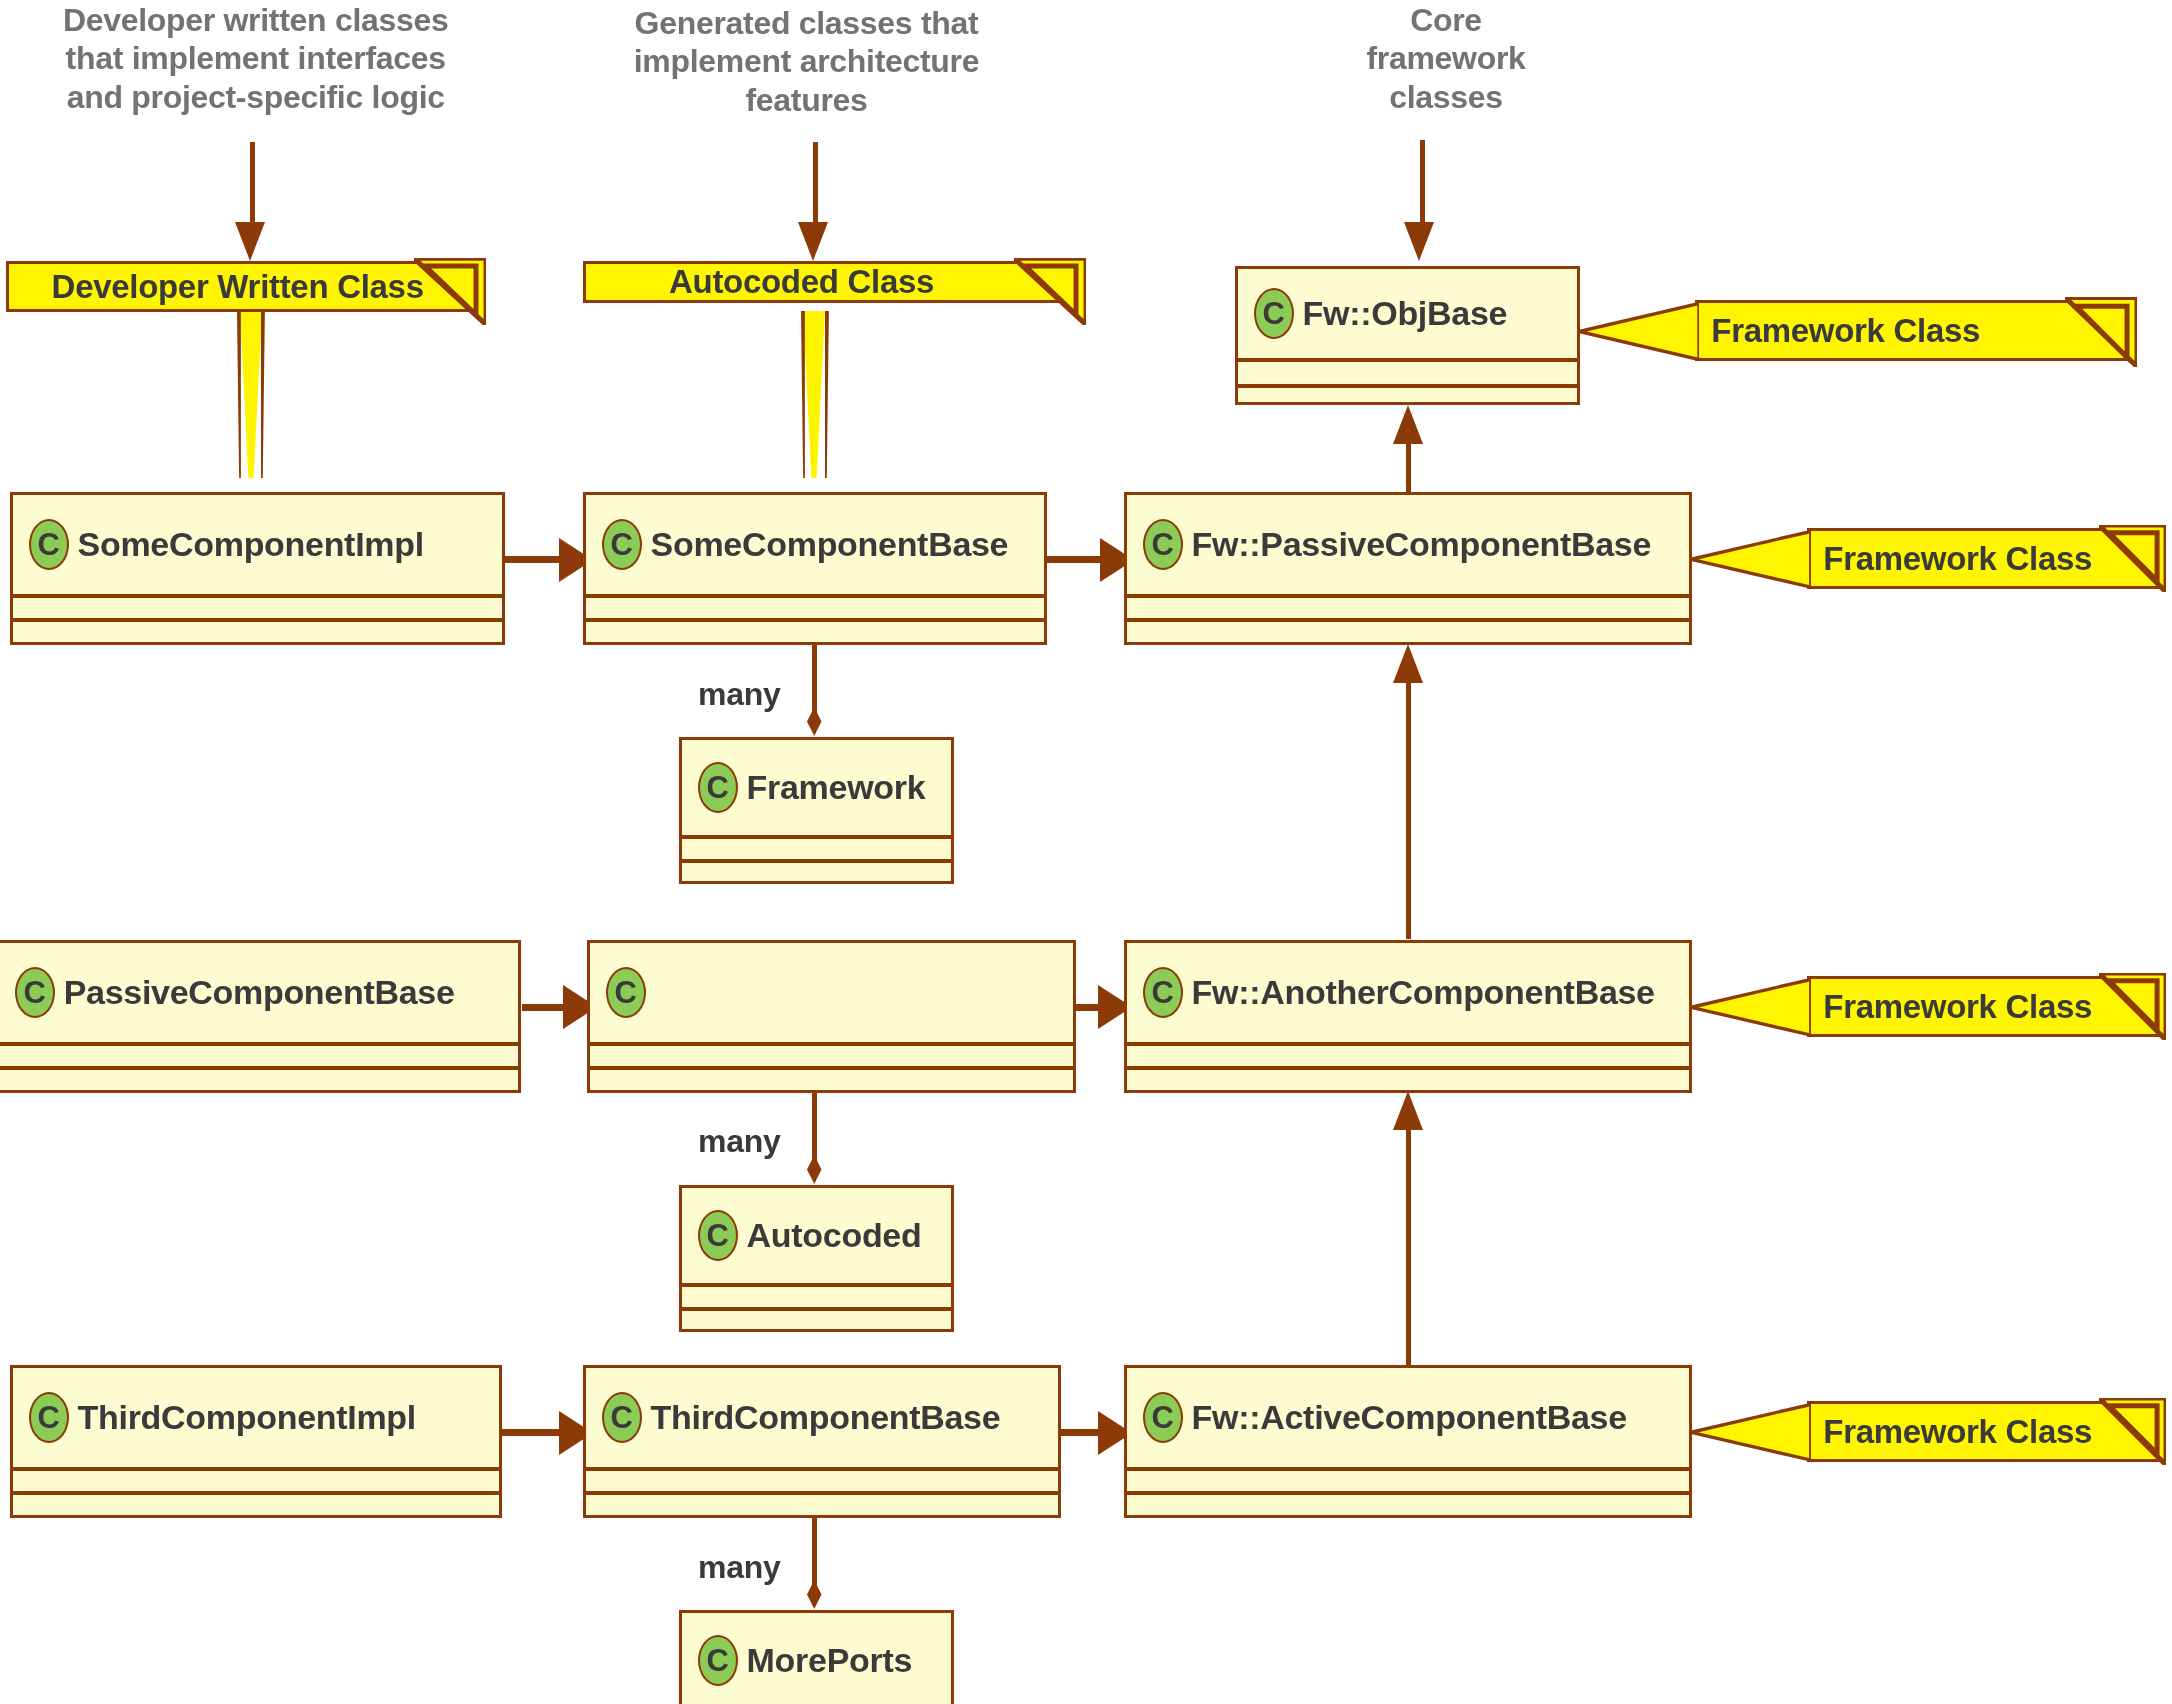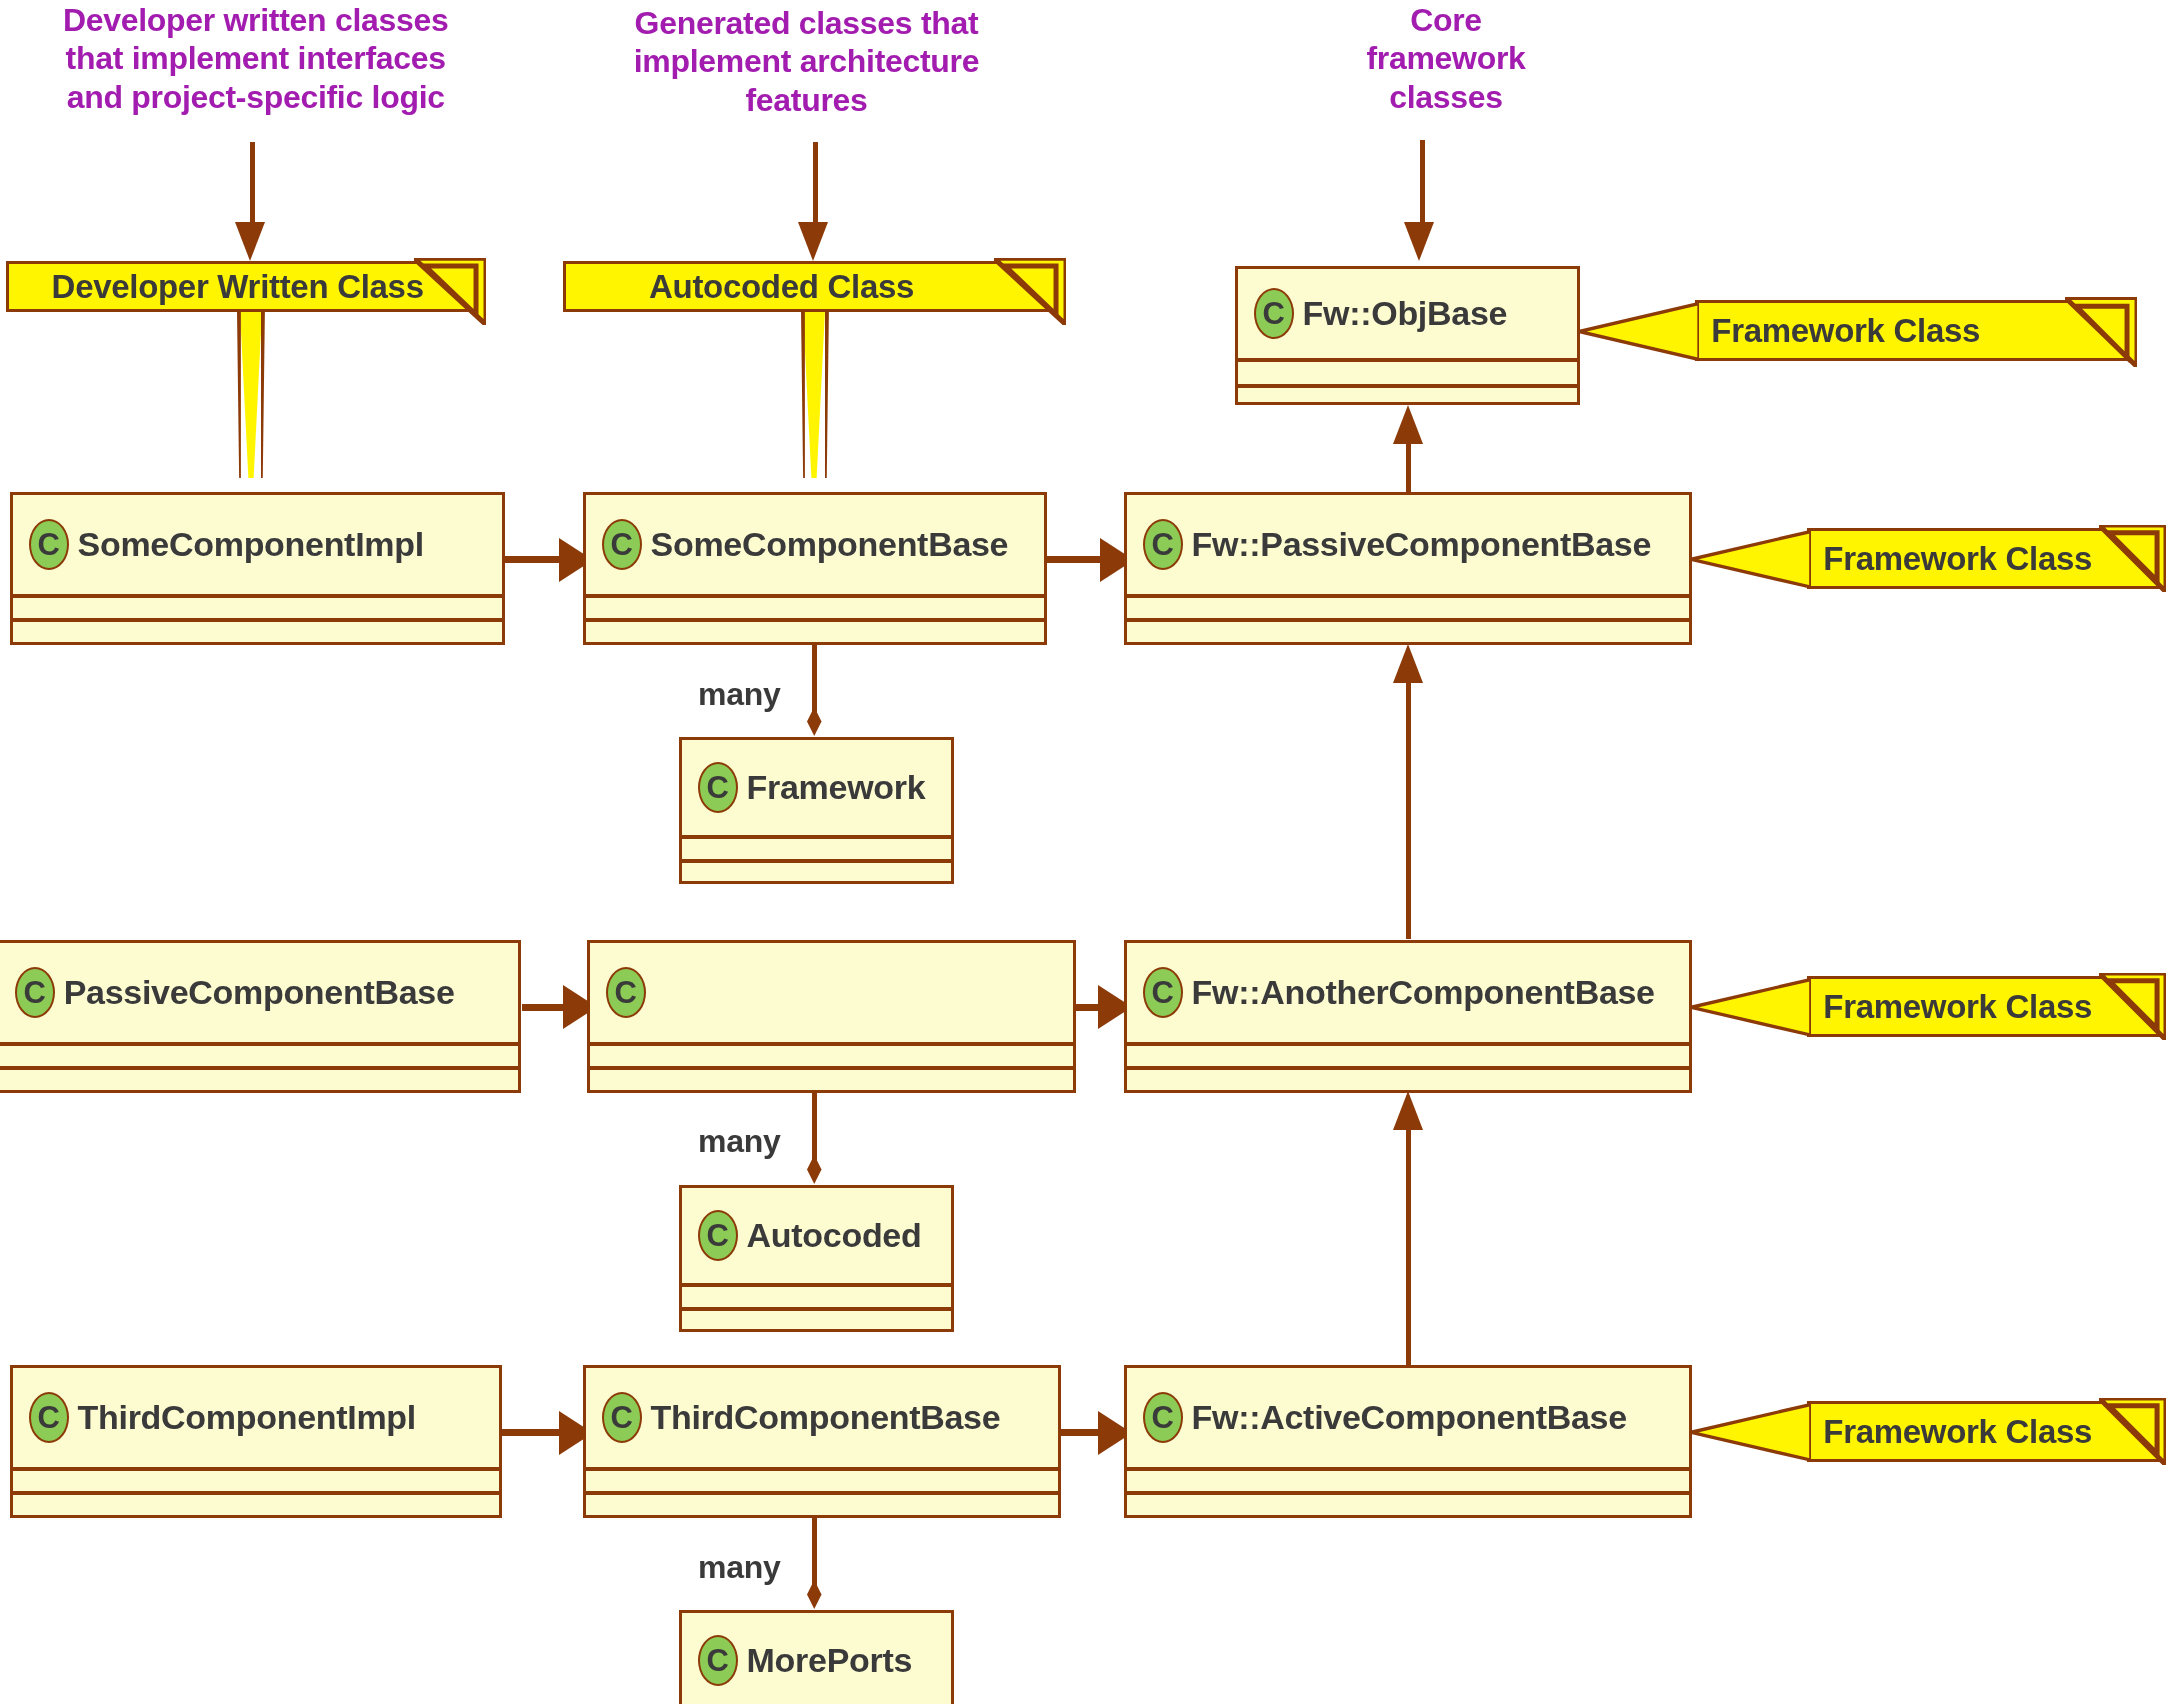--- a/index.html
+++ b/index.html
@@ -2,21 +2,21 @@
 <html style="font-size:9px"><head>
 <meta charset="utf-8">
 <style>
   html,body{margin:0;padding:0;background:#ffffff;}
   body{font-family:"Liberation Sans",sans-serif;}
   #canvas{position:relative;width:2172px;height:1704px;background:#fff;overflow:hidden;}
 
   
   .caption{
     position:absolute;
-    color:#a21caf;
+    color:#737373;
     font-weight:bold;
     font-size:32px;
     line-height:1.20;
     text-align:center;
     white-space:pre-line;
     letter-spacing:-0.3px;
   }
 
   
   .umlbox{
@@ -161,21 +161,21 @@
       <polygon points="0,0 130,0 130,120" fill="#FFF500"></polygon>
       <polyline points="0,0 130,0 130,120 0,0" fill="none" stroke="#8C3A08" stroke-width="9"></polyline>
       <polygon points="20,14 112,14 112,102" fill="#FFF500" stroke="#8C3A08" stroke-width="9"></polygon>
     </svg>
   </div>
 
   <div class="tail" style="left:803px;top:311px;width:22px;height:167px;clip-path:polygon(0 0,100% 0,62% 100%,38% 100%);"></div>
   <div class="ln ln-v" style="left:801px;top:311px;height:167px;width:3.9px;clip-path:polygon(0 0,100% 0,100% 100%,55% 100%);"></div>
   <div class="ln ln-v" style="left:825px;top:311px;height:167px;width:3.9px;clip-path:polygon(0 0,100% 0,45% 100%,0 100%);"></div>
 
-  <div class="note" style="left:563px;top:261px;width:500px;height:51px;">
+  <div class="note" style="left:583px;top:261px;width:500px;height:42px;">
     <span class="note-label" style="margin-left:83px;">Autocoded Class</span>
     <svg class="foldbox" style="right:-5.6px;top:-5.6px;" width="72" height="67" viewBox="0 0 130 120">
       <polygon points="0,0 130,0 130,120" fill="#FFF500"></polygon>
       <polyline points="0,0 130,0 130,120 0,0" fill="none" stroke="#8C3A08" stroke-width="9"></polyline>
       <polygon points="20,14 112,14 112,102" fill="#FFF500" stroke="#8C3A08" stroke-width="9"></polygon>
     </svg>
   </div>
 
   <div class="umlbox" style="left:1235px;top:266px;width:345px;height:139px;">
     <div class="uml-title" style="height:89px;">

